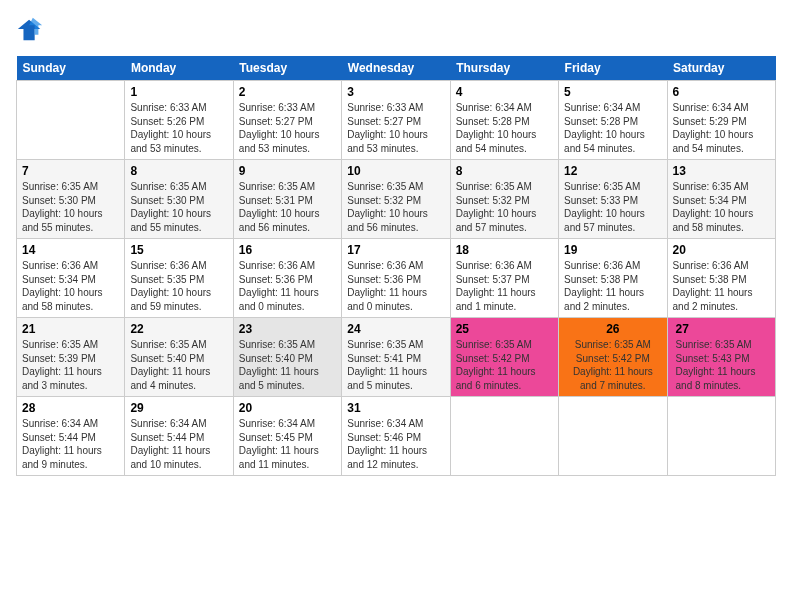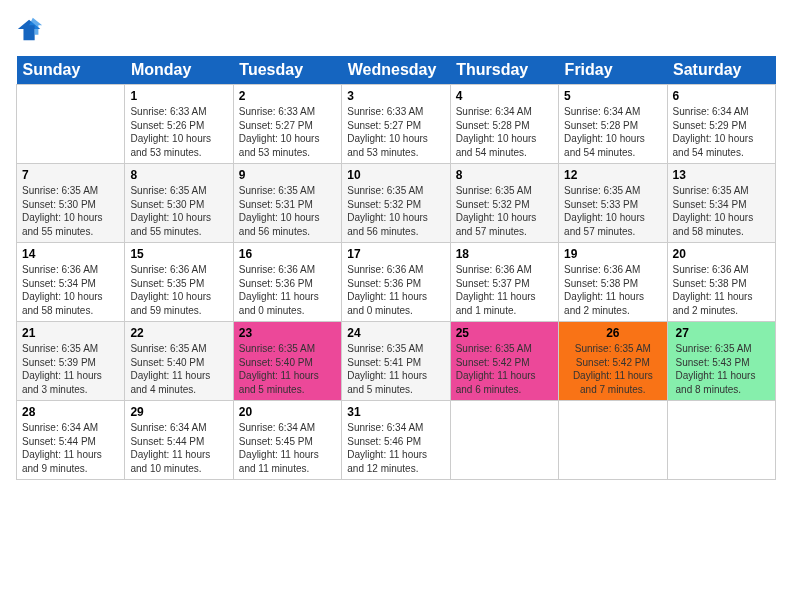--- a/index.html
+++ b/index.html
@@ -51,21 +51,21 @@
     table {
       width: 100%;
       border-collapse: collapse;
       font-size: 10.5px;
     }
     th {
       background-color: #1565c0;
       color: #fff;
       text-align: left;
       padding: 5px 6px;
-      font-size: 16px;
+      font-size: 12px;
       font-weight: bold;
     }
     td {
       border: 1px solid #ccc;
       padding: 4px 5px;
       vertical-align: top;
       width: calc(100% / 7);
       height: 78px;
     }
     tr:nth-child(even) td { background: #f5f5f5; }
@@ -208,37 +208,37 @@
         </tr>
         <tr>
           <td style="background: rgb(245, 245, 245);">
             <span class="day-num">21</span>
             <div class="cell-text">Sunrise: 6:35 AM<br>Sunset: 5:39 PM<br>Daylight: 11 hours<br>and 3 minutes.</div>
           </td>
           <td style="background: rgb(245, 245, 245);">
             <span class="day-num">22</span>
             <div class="cell-text">Sunrise: 6:35 AM<br>Sunset: 5:40 PM<br>Daylight: 11 hours<br>and 4 minutes.</div>
           </td>
-          <td style="background: #ec4899; margin-top: 20px;">
+          <td style="background: #e5e5e5; margin-top: 20px;">
             <span class="day-num">23</span>
             <div class="cell-text">Sunrise: 6:35 AM<br>Sunset: 5:40 PM<br>Daylight: 11 hours<br>and 5 minutes.</div>
           </td>
           <td style="background: rgb(245, 245, 245);">
             <span class="day-num">24</span>
             <div class="cell-text">Sunrise: 6:35 AM<br>Sunset: 5:41 PM<br>Daylight: 11 hours<br>and 5 minutes.</div>
           </td>
           <td style="background: #ec4899;">
             <span class="day-num">25</span>
             <div class="cell-text">Sunrise: 6:35 AM<br>Sunset: 5:42 PM<br>Daylight: 11 hours<br>and 6 minutes.</div>
           </td>
           <td style="background: #f97316; text-align: center;">
             <span class="day-num">26</span>
             <div class="cell-text">Sunrise: 6:35 AM<br>Sunset: 5:42 PM<br>Daylight: 11 hours<br>and 7 minutes.</div>
           </td>
-          <td style="background: #86efac; padding-left: 8px;">
+          <td style="background: #ec4899; padding-left: 8px;">
             <span class="day-num">27</span>
             <div class="cell-text">Sunrise: 6:35 AM<br>Sunset: 5:43 PM<br>Daylight: 11 hours<br>and 8 minutes.</div>
           </td>
         </tr>
         <tr>
           <td style="background: rgb(255, 255, 255);">
             <span class="day-num">28</span>
             <div class="cell-text">Sunrise: 6:34 AM<br>Sunset: 5:44 PM<br>Daylight: 11 hours<br>and 9 minutes.</div>
           </td>
           <td style="background: rgb(255, 255, 255);">

